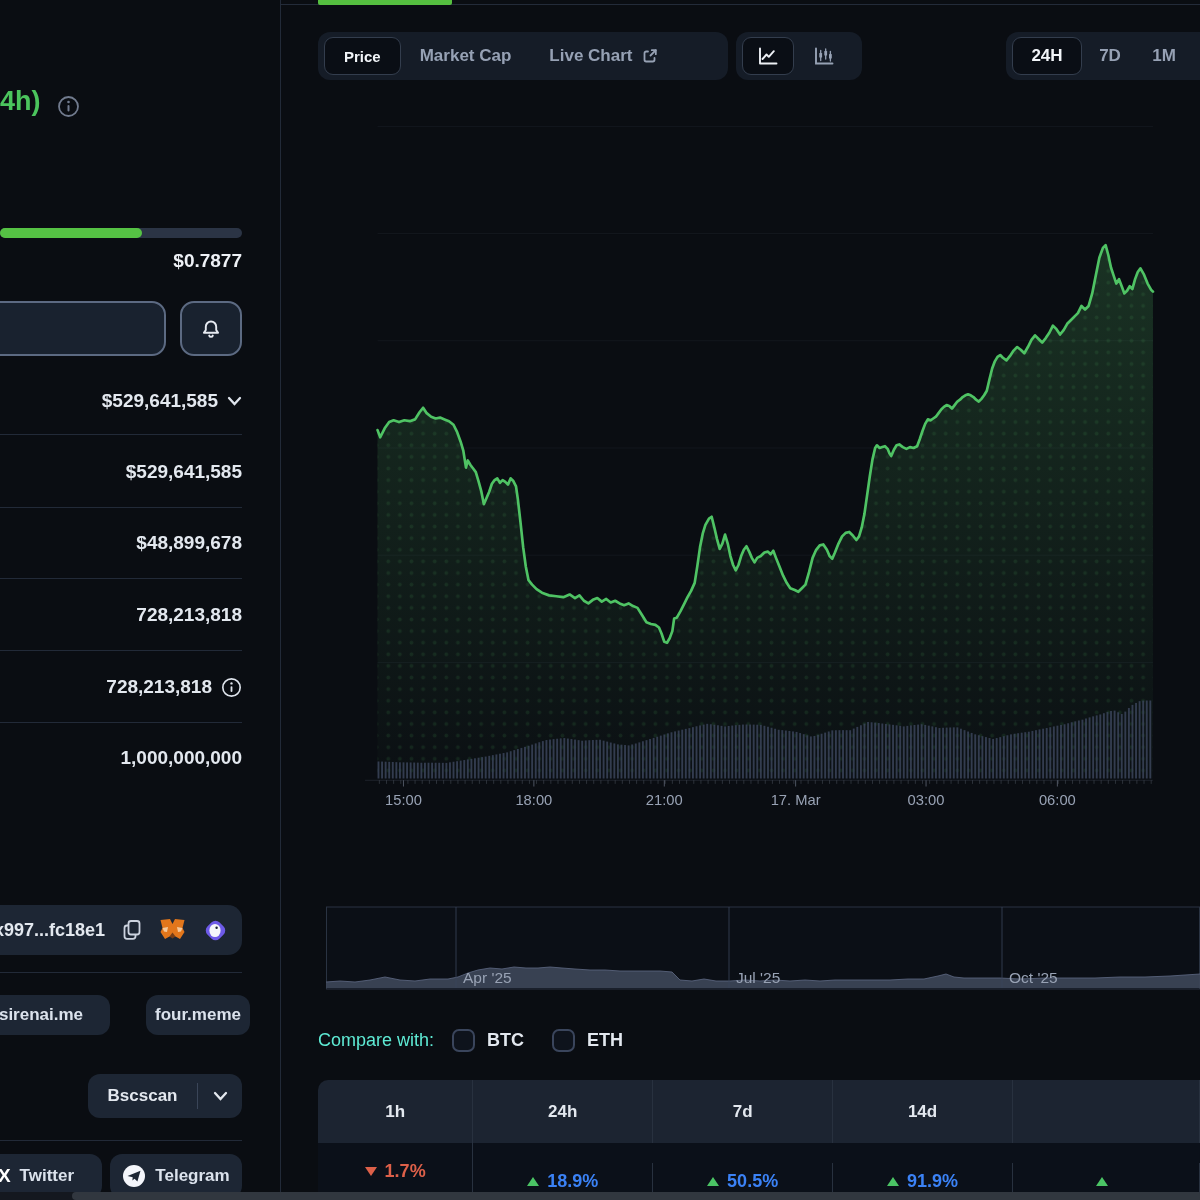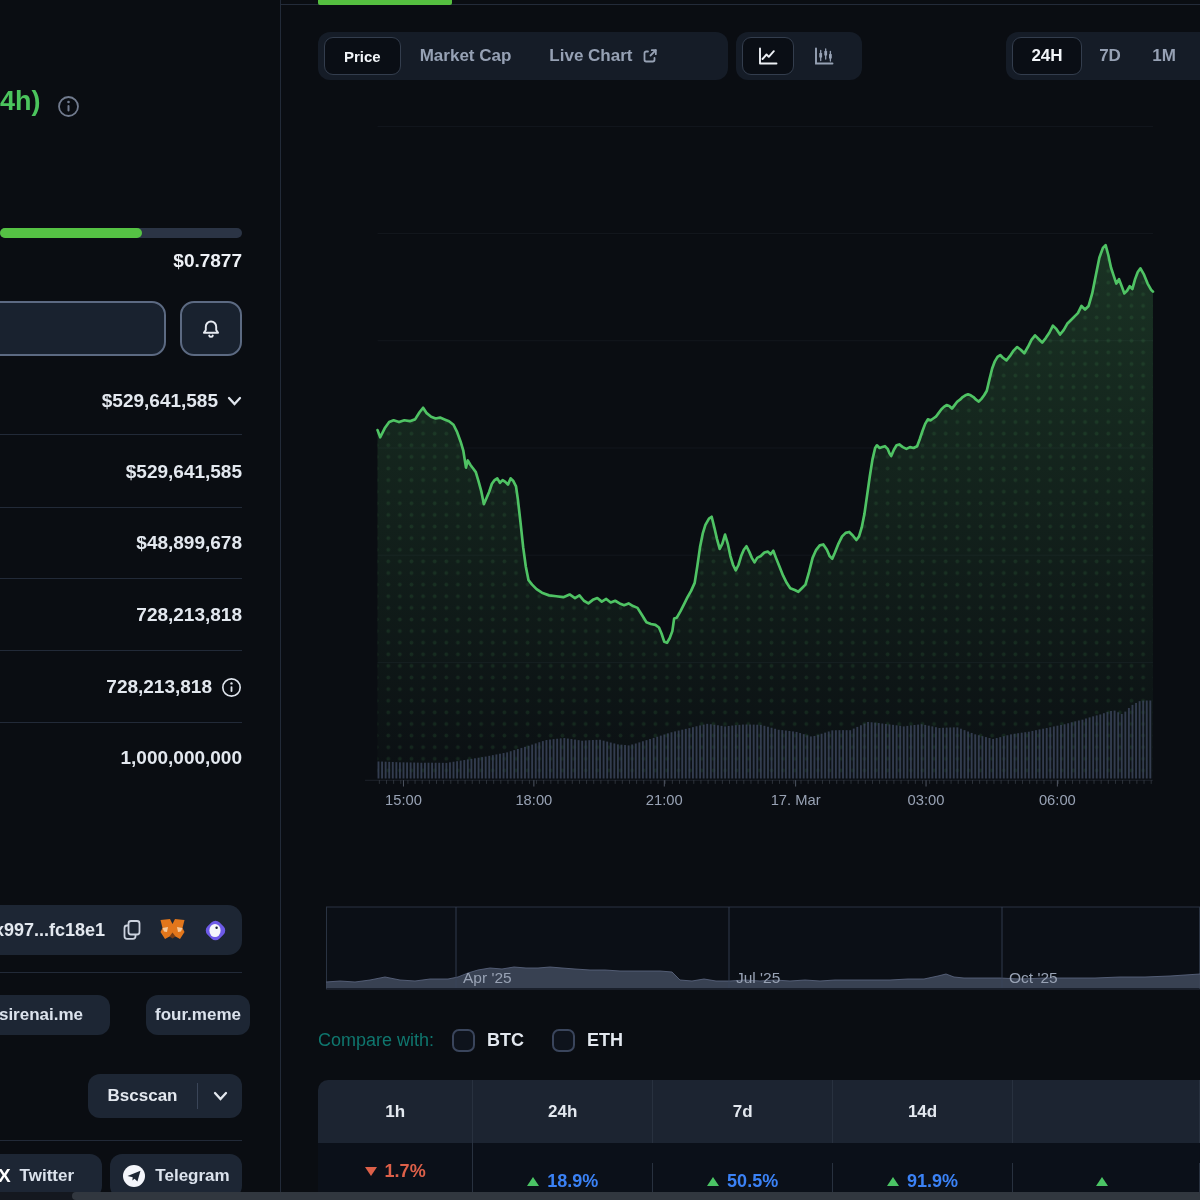--- a/index.html
+++ b/index.html
@@ -38,21 +38,21 @@
   .seg-item{font-size:17px;font-weight:600;color:#96a1b4;display:flex;align-items:center;gap:9px;cursor:pointer;padding:0 19px;}
   .seg-pill .t{font-size:15px;font-weight:700;color:#f2f5f9;padding:0 19px;}
   .seg2{left:736px;width:126px;padding:0 6px;gap:4px;}
   .icon-pill{width:52px;height:38px;border-radius:9px;background:#0a0e15;border:1px solid #333d4d;display:flex;align-items:center;justify-content:center;box-sizing:border-box;cursor:pointer;}
   .icon-plain{width:52px;height:38px;display:flex;align-items:center;justify-content:center;cursor:pointer;}
   .ranges{left:1006px;width:200px;padding:0 6px;border-radius:12px 0 0 12px;gap:2px;}
   .range-pill{width:70px;height:38px;border-radius:9px;background:#0a0e15;border:1px solid #333d4d;display:flex;align-items:center;justify-content:center;font-size:17px;font-weight:700;color:#f2f5f9;box-sizing:border-box;cursor:pointer;}
   .range-item{width:52px;text-align:center;font-size:17px;font-weight:600;color:#96a1b4;cursor:pointer;}
   
   .compare{left:318px;top:1026px;height:28px;display:flex;align-items:center;}
-  .compare .cap{font-size:18px;color:#0f766e;margin-right:18px;}
+  .compare .cap{font-size:18px;color:#5eead4;margin-right:18px;}
   .cb{width:23px;height:23px;border-radius:7px;border:2px solid #3a455c;background:#0e131c;box-sizing:border-box;margin-right:12px;cursor:pointer;}
   .copt{font-size:18px;font-weight:600;color:#e3e8ef;margin-right:28px;}
   
   .ptable{left:318px;top:1080px;width:882px;height:120px;overflow:hidden;border-radius:10px 0 0 0;}
   .ptable .hdr,.ptable .vals{display:flex;justify-content:center;}
   .ptable .hdr{height:63px;background:#1c2431;}
   .ptable .vals{height:57px;background:#0b1019;}
   .ptable .cell{box-sizing:border-box;display:flex;align-items:center;justify-content:center;border-right:1px solid #28313f;}
   .ptable .hdr .cell{font-size:17px;font-weight:700;color:#e3e8ef;}
   .ptable .vals .cell{font-size:18px;font-weight:700;}

